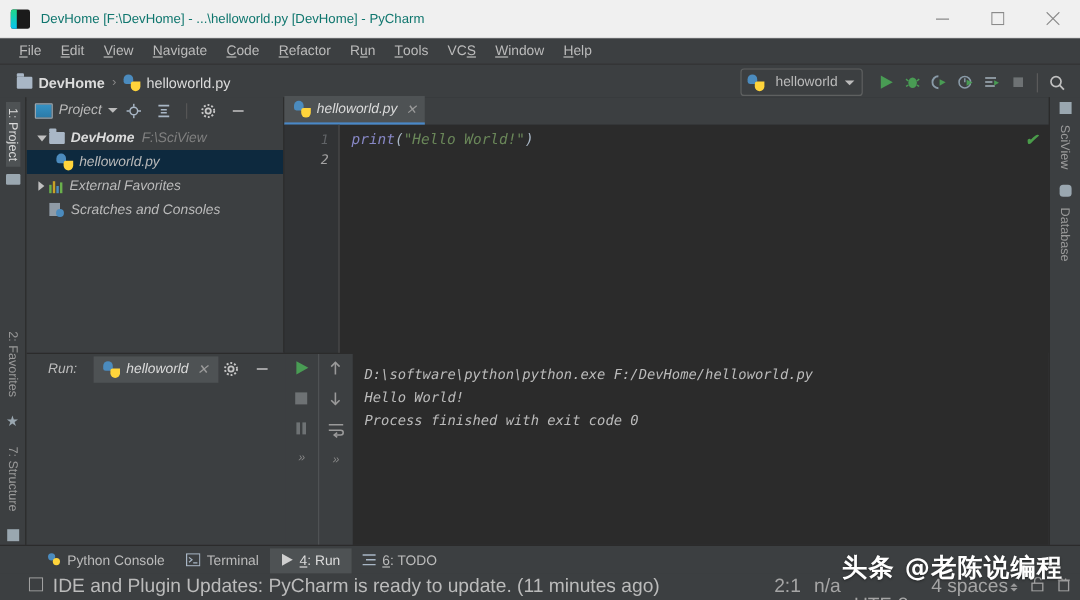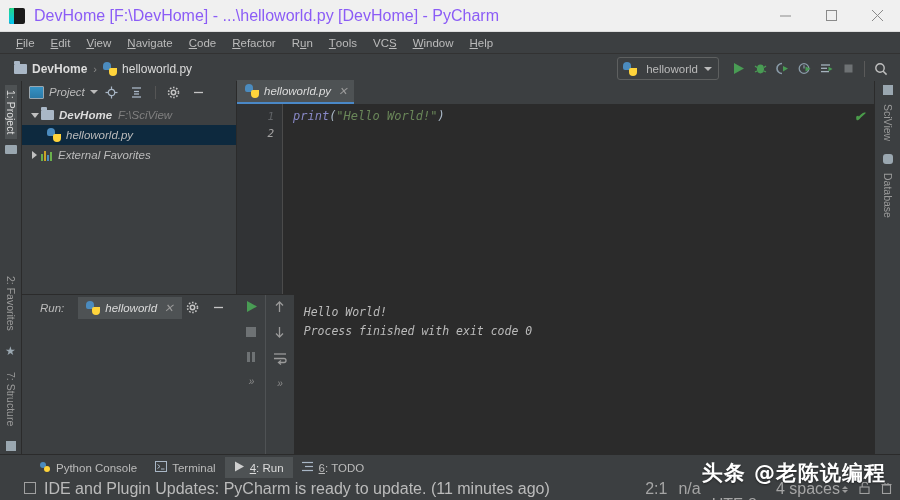--- a/index.html
+++ b/index.html
@@ -23,21 +23,21 @@
     border-radius:2px;position:relative;flex:none;
     background:#1b1b1b;
     display:flex;align-items:center;justify-content:center;
     font-size:7px;color:#fff;font-weight:bold;letter-spacing:-0.5px;
   }
   .pc-logo:before{
     content:"";position:absolute;left:0;top:0;width:5px;height:16px;
     background:linear-gradient(180deg,#21d789,#07c3f2);border-radius:2px 0 0 2px;
   }
   .title-text{
-    font-size:16px;color:#8b5cf6;white-space:nowrap;flex:1;
+    font-size:11px;color:#0f766e;white-space:nowrap;flex:1;
   }
   .wbtns{display:flex;height:31px;}
   .wbtn{width:46px;height:31px;display:flex;align-items:center;justify-content:center;}
   .wbtn svg{display:block;}
 
   
   .menubar{
     height:21px;background:#3c3f41;display:flex;align-items:center;
     padding-left:8px;border-bottom:1px solid #323232;
   }
@@ -400,20 +400,29 @@
                   <span class="arrow-r"></span>
                 </span>
               <span class="lib-ic">
                 <i style="height:7px;background:#6ab04c"></i>
                   <i style="height:10px;background:#c9a227"></i>
                   <i style="height:6px;background:#4b8bbe"></i>
                   <i style="height:9px;background:#6ab04c"></i>
               </span>
               <span>External Favorites</span>
             </div>
+            <div class="trow" style="padding-left:19px;">
+              <span class="scr-ic">
+                <svg width="13" height="12">
+                    <rect x="0" y="0" width="9" height="11" fill="#8f9ba6"></rect>
+                    <circle cx="9" cy="8.5" r="3.3" fill="#4b8bbe"></circle>
+                  </svg>
+              </span>
+              <span>Scratches and Consoles</span>
+            </div>
           </div>
         </div>
 
         <div class="editor">
           <div class="tabbar">
             <div class="etab">
               <span class="py-ic">
                   <i class="b"></i>
                   <i class="y"></i>
                 </span>
@@ -498,20 +507,21 @@
                 <svg width="14" height="13">
                     <line x1="1" y1="2" x2="13" y2="2" stroke="#9a9a9a" stroke-width="1.3"></line>
                     <path d="M1 6.5 H11 A2 2 0 0 1 11 10.5 H6" fill="none" stroke="#9a9a9a" stroke-width="1.3"></path>
                     <polyline points="8,8.5 5.5,10.5 8,12.5" fill="none" stroke="#9a9a9a" stroke-width="1.3"></polyline>
                   </svg>
               </span>
               <span class="chev">»</span>
             </div>
           </div>
           <div class="console">
+            <div class="conline">D:\software\python\python.exe F:/DevHome/helloworld.py</div>
             <div class="conline">Hello World!</div>
             <div class="conline"></div>
             <div class="conline">Process finished with exit code 0</div>
           </div>
         </div>
       </div>
     </div>
 
     <div class="rail-r">
       <span class="rail-ic" style="background:#9aa7b0;width:10px;height:10px;margin-bottom:4px;"></span>

